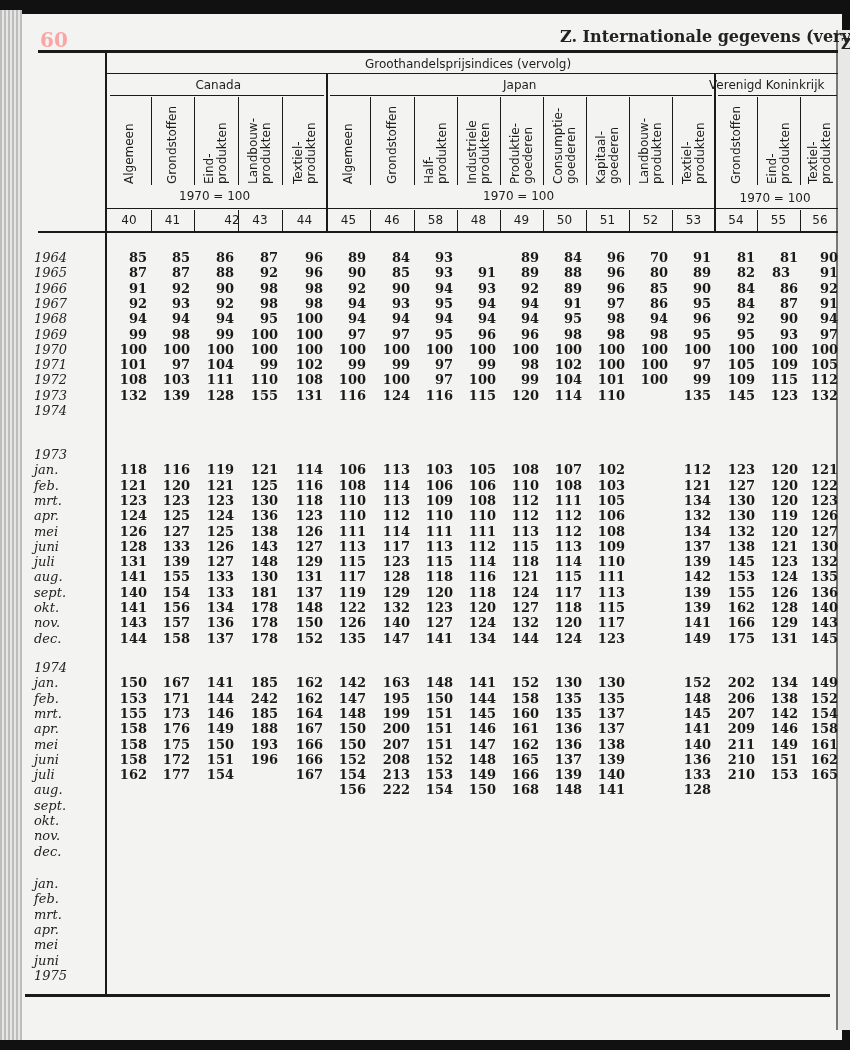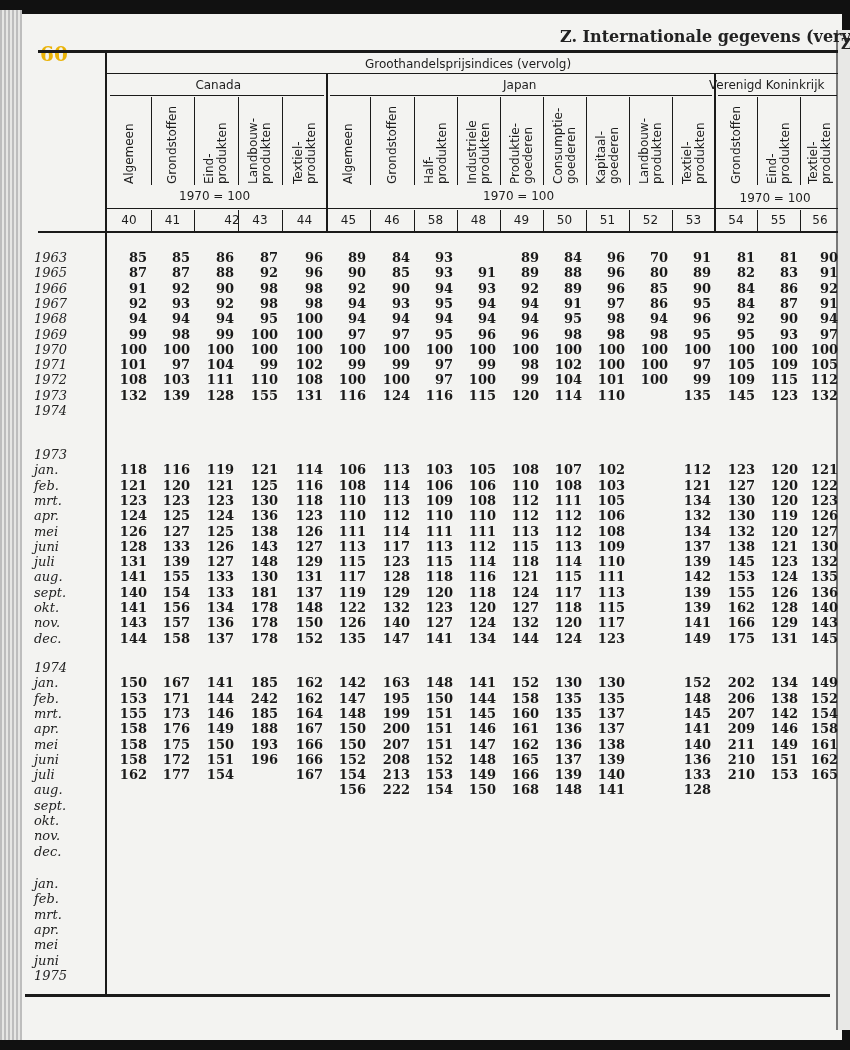--- a/index.html
+++ b/index.html
@@ -1,21 +1,21 @@
 <!DOCTYPE html>
 <html><head>
 <meta charset="utf-8">
 <style>
   html,body{margin:0;padding:0;}
   body{width:850px;height:1050px;background:#111;position:relative;overflow:hidden;font-family:"DejaVu Serif",serif;}
   .page{position:absolute;left:22px;top:14px;width:820px;height:1026px;background:#f3f3f1;}
   .spine{position:absolute;left:0;top:10px;width:22px;height:1030px;background:repeating-linear-gradient(90deg,#bdbdbd 0 2px,#e6e6e4 2px 4px);}
   .edge-right{position:absolute;left:836px;top:30px;width:14px;height:1000px;background:#e8e8e6;border-left:2px solid #777;}
   .edge-right .z{position:absolute;left:3px;top:6px;font:bold 14px "DejaVu Serif",serif;color:#222;}
-  .pageno{position:absolute;left:40px;top:42px;font:bold 20px "DejaVu Serif",serif;color:#eab308;}
+  .pageno{position:absolute;left:40px;top:28px;font:bold 20px "DejaVu Serif",serif;color:#fca5a5;}
   .runhead{position:absolute;left:560px;top:27px;font:bold 16px "DejaVu Serif",serif;color:#222;white-space:nowrap;}
   .rule{position:absolute;background:#1a1a1a;}
   .vline{position:absolute;background:#1a1a1a;width:1px;}
   .htext{position:absolute;font-family:"DejaVu Sans",sans-serif;font-size:12px;color:#1d1d1d;white-space:nowrap;}
   .rot{position:absolute;font-family:"DejaVu Sans",sans-serif;font-size:12px;line-height:13px;color:#1d1d1d;text-align:left;white-space:pre;transform:rotate(-90deg);transform-origin:left top;}
   .colnum{position:absolute;font-family:"DejaVu Sans",sans-serif;font-size:12px;color:#1d1d1d;text-align:center;width:40px;}
   .rowlab{position:absolute;left:34px;font:italic 13px "DejaVu Serif",serif;color:#222;width:70px;}
   .cell{position:absolute;font:bold 13px "DejaVu Serif",serif;color:#1a1a1a;text-align:right;width:34px;}
 </style>
 </head>
@@ -118,21 +118,21 @@
     <div class="vline" style="left: 757px; top: 210px; width: 1px; height: 21px;"></div>
     <div class="rot" style="left: 765.5px; top: 184px;">Eind-
 produkten</div>
     <div class="colnum" style="left: 758.5px; top: 213px;">55</div>
     <div class="vline" style="left: 800px; top: 97px; width: 1px; height: 88px;"></div>
     <div class="vline" style="left: 800px; top: 210px; width: 1px; height: 21px;"></div>
     <div class="rot" style="left: 807px; top: 184px;">Textiel-
 produkten</div>
     <div class="colnum" style="left: 800px; top: 213px;">56</div>
     <div class="rule" style="left: 107px; top: 208px; width: 731px; height: 1px;"></div>
-    <div class="rowlab" style="left: 34px; top: 250px;">1963</div>
+    <div class="rowlab" style="left: 34px; top: 250px;">1964</div>
     <div class="cell" style="left: 113px; top: 250px;">85</div>
     <div class="cell" style="left: 156px; top: 250px;">85</div>
     <div class="cell" style="left: 200px; top: 250px;">86</div>
     <div class="cell" style="left: 244px; top: 250px;">87</div>
     <div class="cell" style="left: 289px; top: 250px;">96</div>
     <div class="cell" style="left: 332px; top: 250px;">89</div>
     <div class="cell" style="left: 376px; top: 250px;">84</div>
     <div class="cell" style="left: 419px; top: 250px;">93</div>
     <div class="cell" style="left: 505px; top: 250px;">89</div>
     <div class="cell" style="left: 548px; top: 250px;">84</div>
@@ -151,21 +151,21 @@
     <div class="cell" style="left: 332px; top: 265.3px;">90</div>
     <div class="cell" style="left: 376px; top: 265.3px;">85</div>
     <div class="cell" style="left: 419px; top: 265.3px;">93</div>
     <div class="cell" style="left: 462px; top: 265.3px;">91</div>
     <div class="cell" style="left: 505px; top: 265.3px;">89</div>
     <div class="cell" style="left: 548px; top: 265.3px;">88</div>
     <div class="cell" style="left: 591px; top: 265.3px;">96</div>
     <div class="cell" style="left: 634px; top: 265.3px;">80</div>
     <div class="cell" style="left: 677px; top: 265.3px;">89</div>
     <div class="cell" style="left: 721px; top: 265.3px;">82</div>
-    <div class="cell" style="left: 764px; top: 265.3px;">83</div>
+    <div class="cell" style="left: 764px; top: 265.3px; text-align: center;">83</div>
     <div class="cell" style="left: 804px; top: 265.3px;">91</div>
     <div class="rowlab" style="left: 34px; top: 280.6px;">1966</div>
     <div class="cell" style="left: 113px; top: 280.6px;">91</div>
     <div class="cell" style="left: 156px; top: 280.6px;">92</div>
     <div class="cell" style="left: 200px; top: 280.6px;">90</div>
     <div class="cell" style="left: 244px; top: 280.6px;">98</div>
     <div class="cell" style="left: 289px; top: 280.6px;">98</div>
     <div class="cell" style="left: 332px; top: 280.6px;">92</div>
     <div class="cell" style="left: 376px; top: 280.6px;">90</div>
     <div class="cell" style="left: 419px; top: 280.6px;">94</div>

